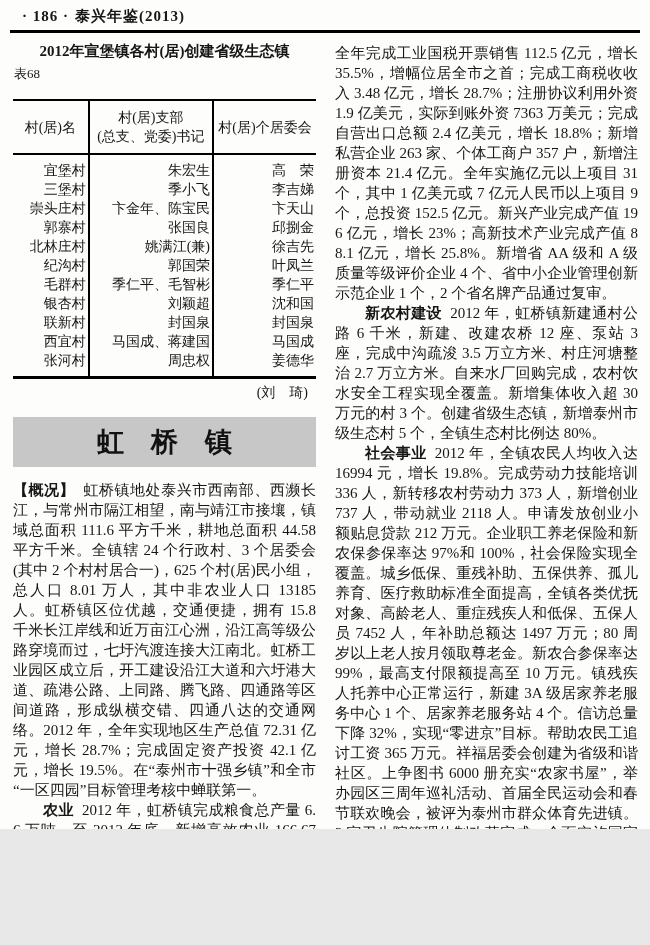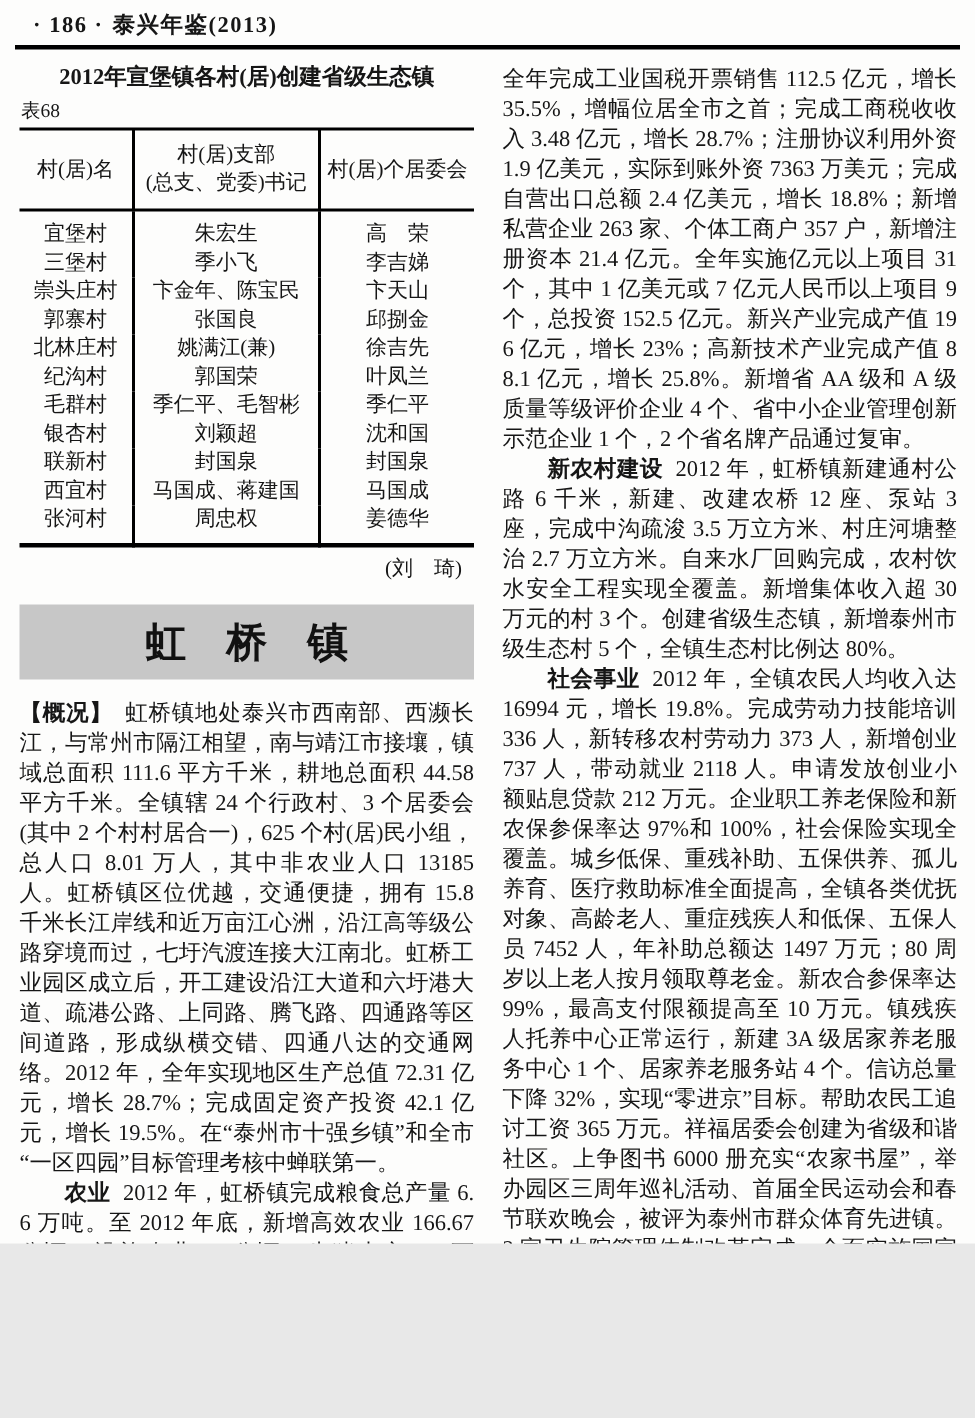--- a/index.html
+++ b/index.html
@@ -27,36 +27,36 @@
     position:absolute;top:34px;left:13px;right:13px;bottom:0;
     display:flex;gap:19px;
   }
   .col{width:303px;flex:0 0 303px;}
 
   
   .tbl-title{
     margin:8px 0 4px 0;
     text-align:center;font-weight:bold;font-size:15px;
   }
-  .tbl-label{font-size:13px;margin:0 0 2px 1px;}
+  .tbl-label{font-size:13px;margin:0 0 16px 1px;}
   table.roster{
     width:100%;border-collapse:collapse;table-layout:fixed;
     border-top:2px solid #000;border-bottom:3px solid #000;
     font-size:14px;
   }
   table.roster col.c1{width:25%;}
   table.roster col.c2{width:41%;}
   table.roster col.c3{width:34%;}
   table.roster th{
     font-weight:normal;text-align:center;vertical-align:middle;
     padding:7px 2px;border-bottom:2px solid #000;
     white-space:pre-line;line-height:19px;font-size:14px;
   }
   table.roster td{
-    text-align:center;vertical-align:middle;
+    text-align:right;vertical-align:middle;
     height:19px;line-height:19px;padding:0 2px;
     overflow:hidden;white-space:nowrap;
   }
   table.roster .vline{border-right:2px solid #000;}
   table.roster tbody tr:first-child td{padding-top:6px;}
   table.roster tbody tr:last-child td{padding-bottom:6px;}
   .tbl-signature{
     text-align:right;font-size:14px;margin:5px 8px 0 0;height:20px;
   }
 

